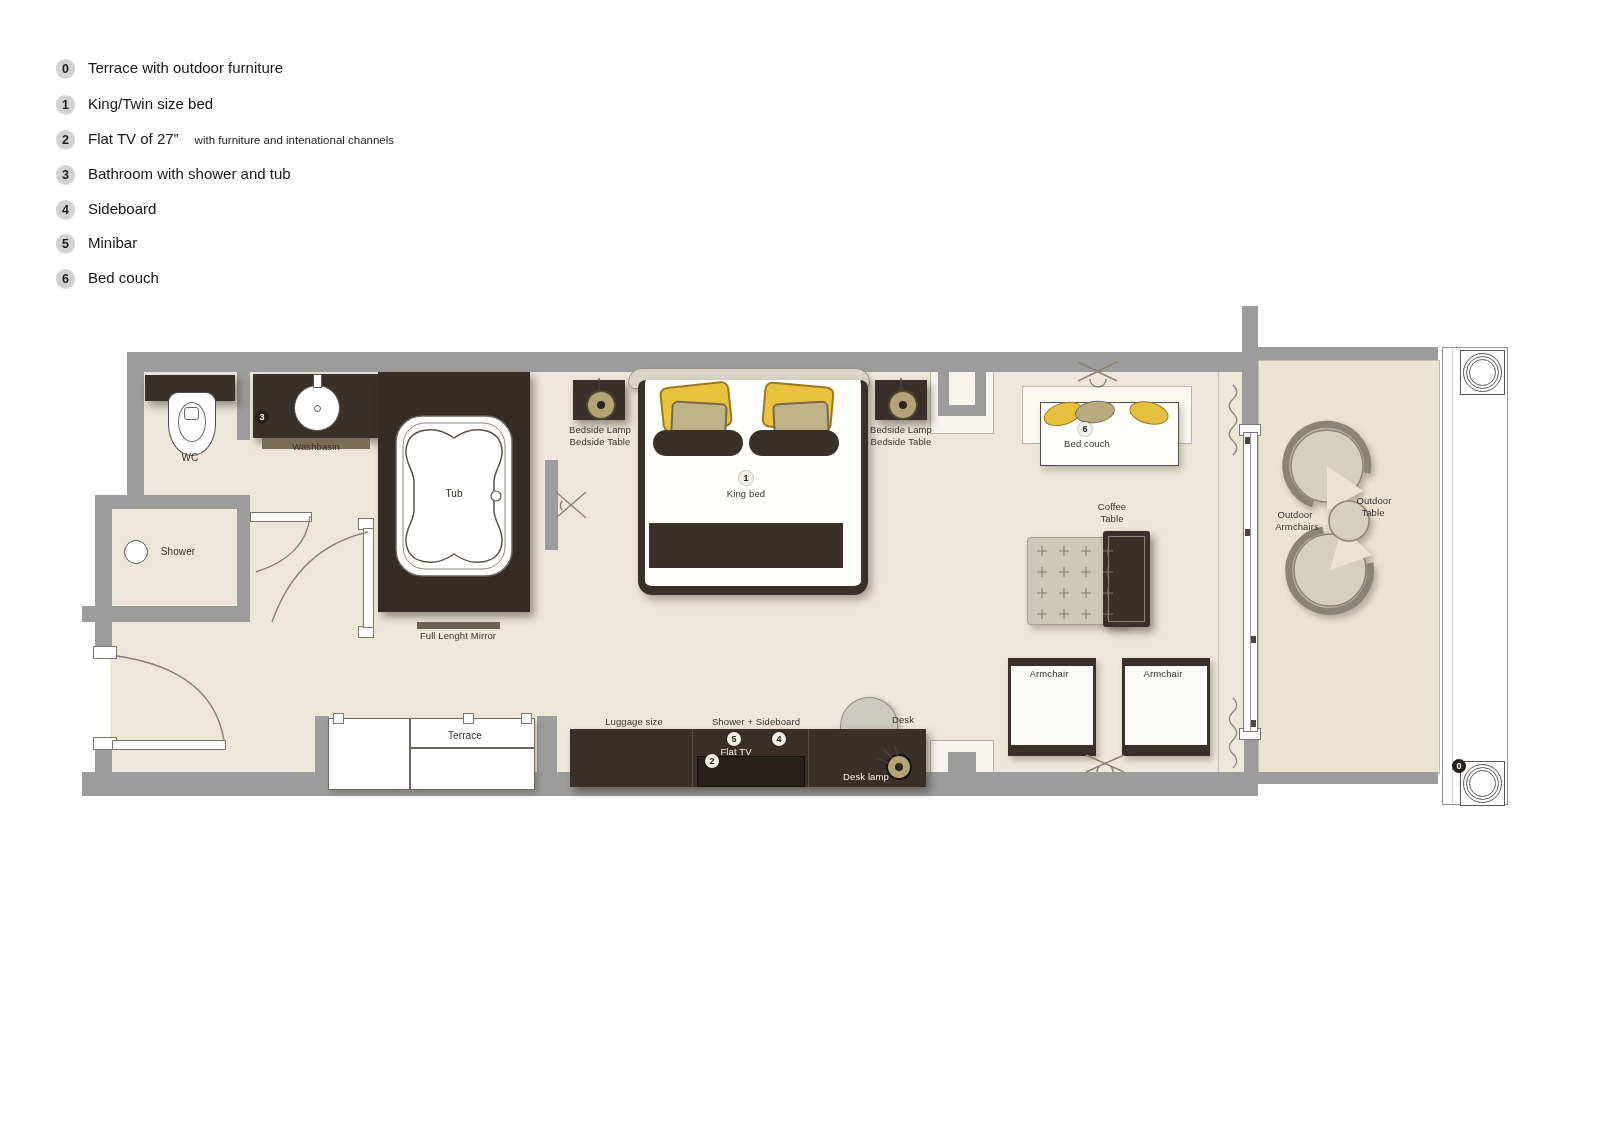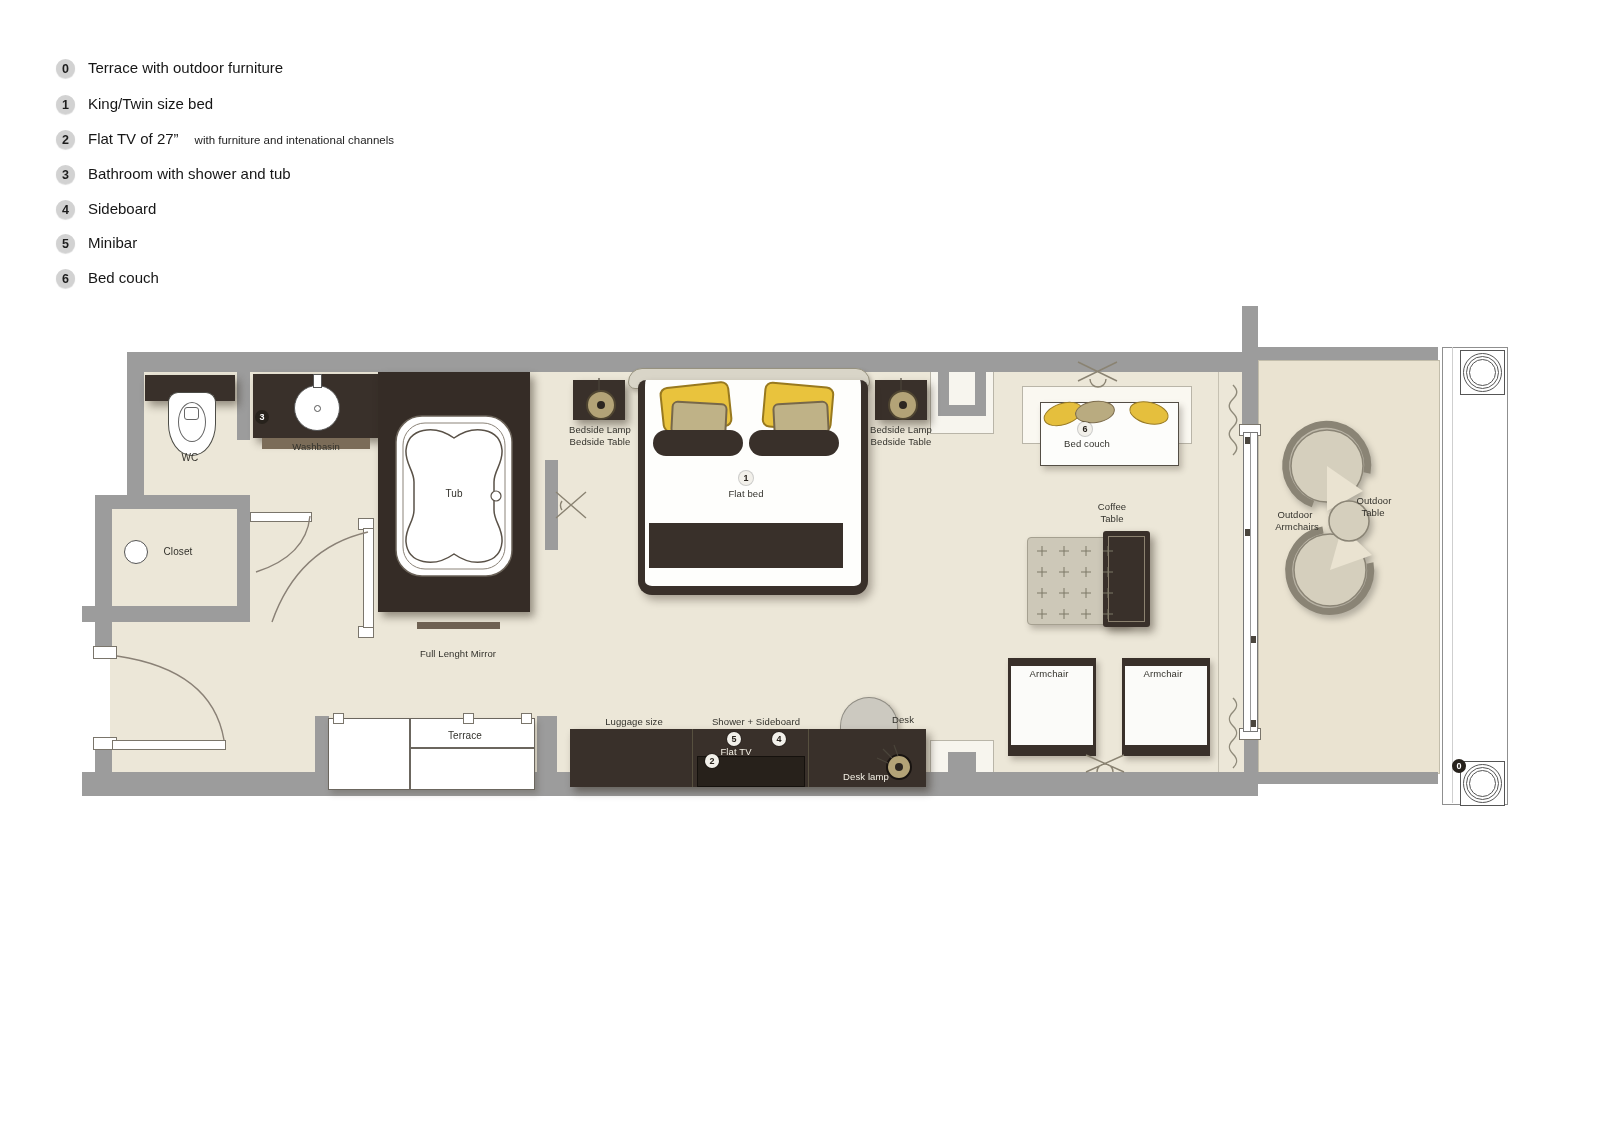--- a/index.html
+++ b/index.html
@@ -262,30 +262,30 @@
         <path d="M1370 563 A41 41 0 1 1 1323 530" fill="none" stroke="#8a8475" stroke-width="7"></path>
       </g>
       <circle cx="1349" cy="521" r="20" fill="#d5cfbd" stroke="#8a8475" stroke-width="1.5"></circle>
     </g>
   </svg>
 
   <div class="lbl big" style="left:190px;top:457px">WC</div>
   <div class="lbl" style="left:316px;top:446px">Washbasin</div>
   <div class="pbadge darkb" style="left:262px;top:417px">3</div>
   <div class="lbl big" style="left:454px;top:493px">Tub</div>
-  <div class="lbl big" style="left:178px;top:551px">Closet</div>
-  <div class="lbl" style="left:458px;top:653px">Full Lenght Mirror</div>
+  <div class="lbl big" style="left:178px;top:551px">Shower</div>
+  <div class="lbl" style="left:458px;top:635px">Full Lenght Mirror</div>
 
   <div class="lbl" style="left:600px;top:429px">Bedside Lamp</div>
   <div class="lbl" style="left:600px;top:441px">Bedside Table</div>
   <div class="lbl" style="left:901px;top:429px">Bedside Lamp</div>
   <div class="lbl" style="left:901px;top:441px">Bedside Table</div>
 
   <div class="pbadge" style="left:746px;top:478px">1</div>
-  <div class="lbl" style="left:746px;top:493px">Flat bed</div>
+  <div class="lbl" style="left:746px;top:493px">King bed</div>
 
   <div class="pbadge" style="left:1085px;top:429px">6</div>
   <div class="lbl" style="left:1087px;top:443px">Bed couch</div>
 
   <div class="lbl" style="left:1112px;top:506px">Coffee</div>
   <div class="lbl" style="left:1112px;top:518px">Table</div>
 
   <div class="lbl" style="left:1049px;top:673px">Armchair</div>
   <div class="lbl" style="left:1163px;top:673px">Armchair</div>
 

